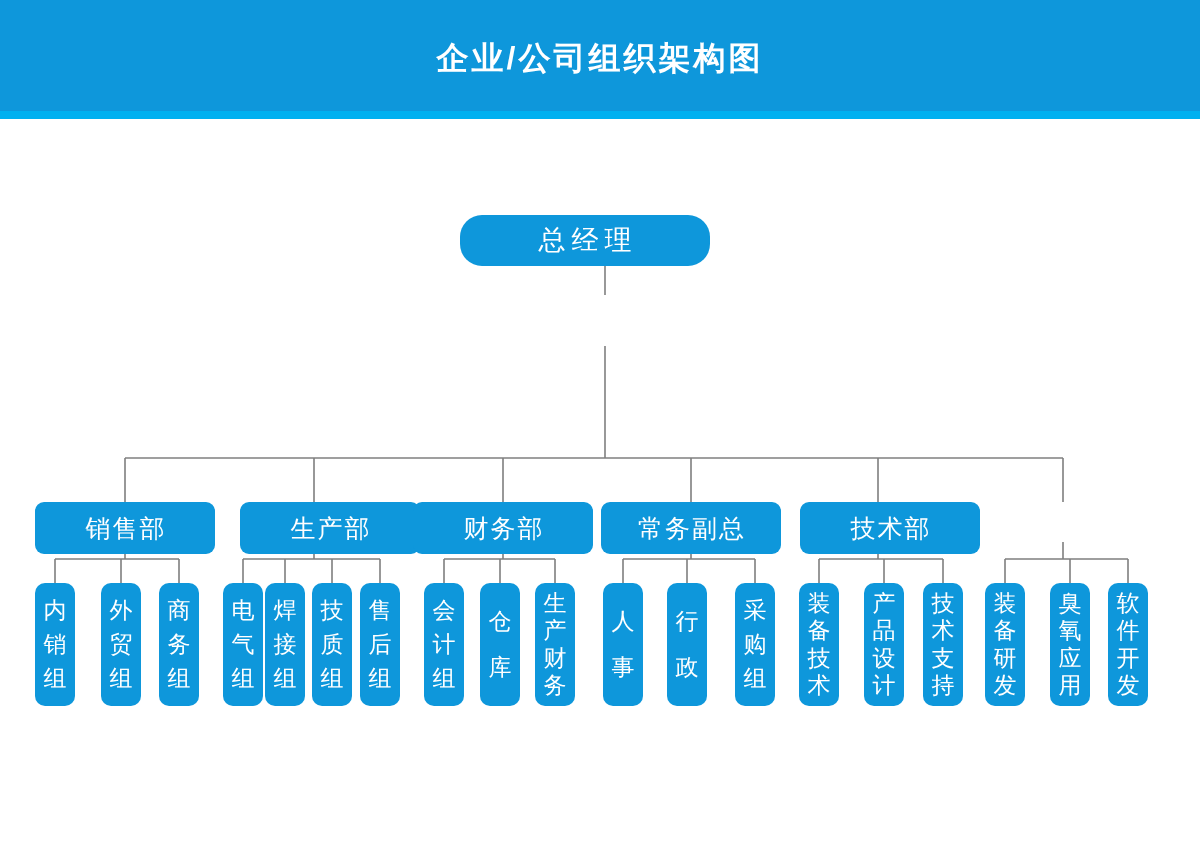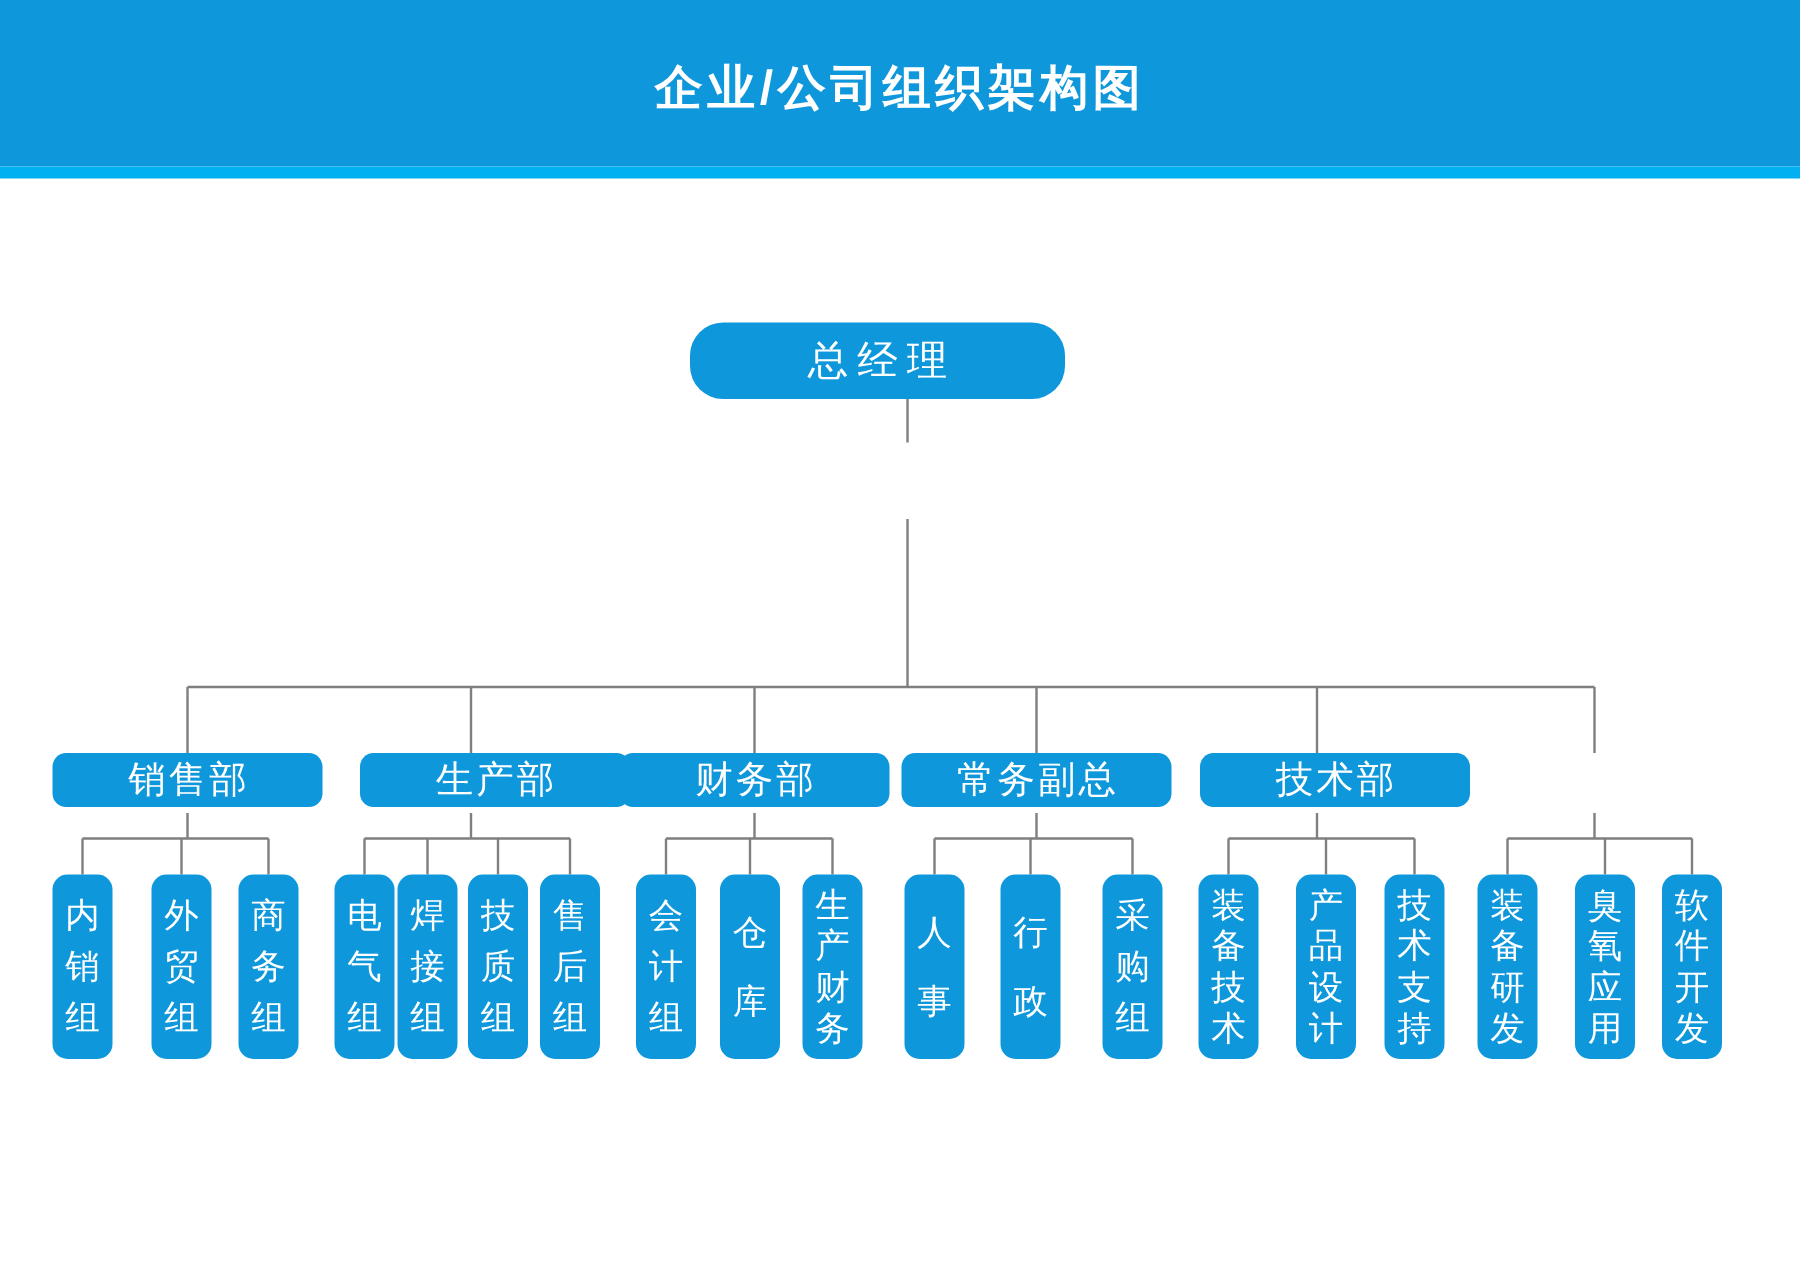--- a/index.html
+++ b/index.html
@@ -33,21 +33,21 @@
   .node{
     position:absolute;background:var(--primary,#0e97db);color:var(--text,#fff);
     display:flex;align-items:center;justify-content:center;
     box-sizing:border-box;line-height:1;
   }
   .node.top{
     left:460px;width:250px;height:51px;border-radius:22px;
     font-size:27px;font-weight:400;letter-spacing:6px;text-indent:6px;
   }
   .node.dept{
-    top:502px;width:180px;height:36px;border-radius:9px;
+    top:502px;width:180px;height:52px;border-radius:9px;
     font-size:25px;font-weight:400;letter-spacing:2px;text-indent:2px;
   }
   .node.leaf{
     top:583px;width:40px;height:123px;border-radius:10px;
     flex-direction:column;justify-content:space-evenly;
     font-size:23px;font-weight:400;padding:5px 0;
   }
   .node.leaf span{display:block;line-height:1;}
 </style>
 </head>

